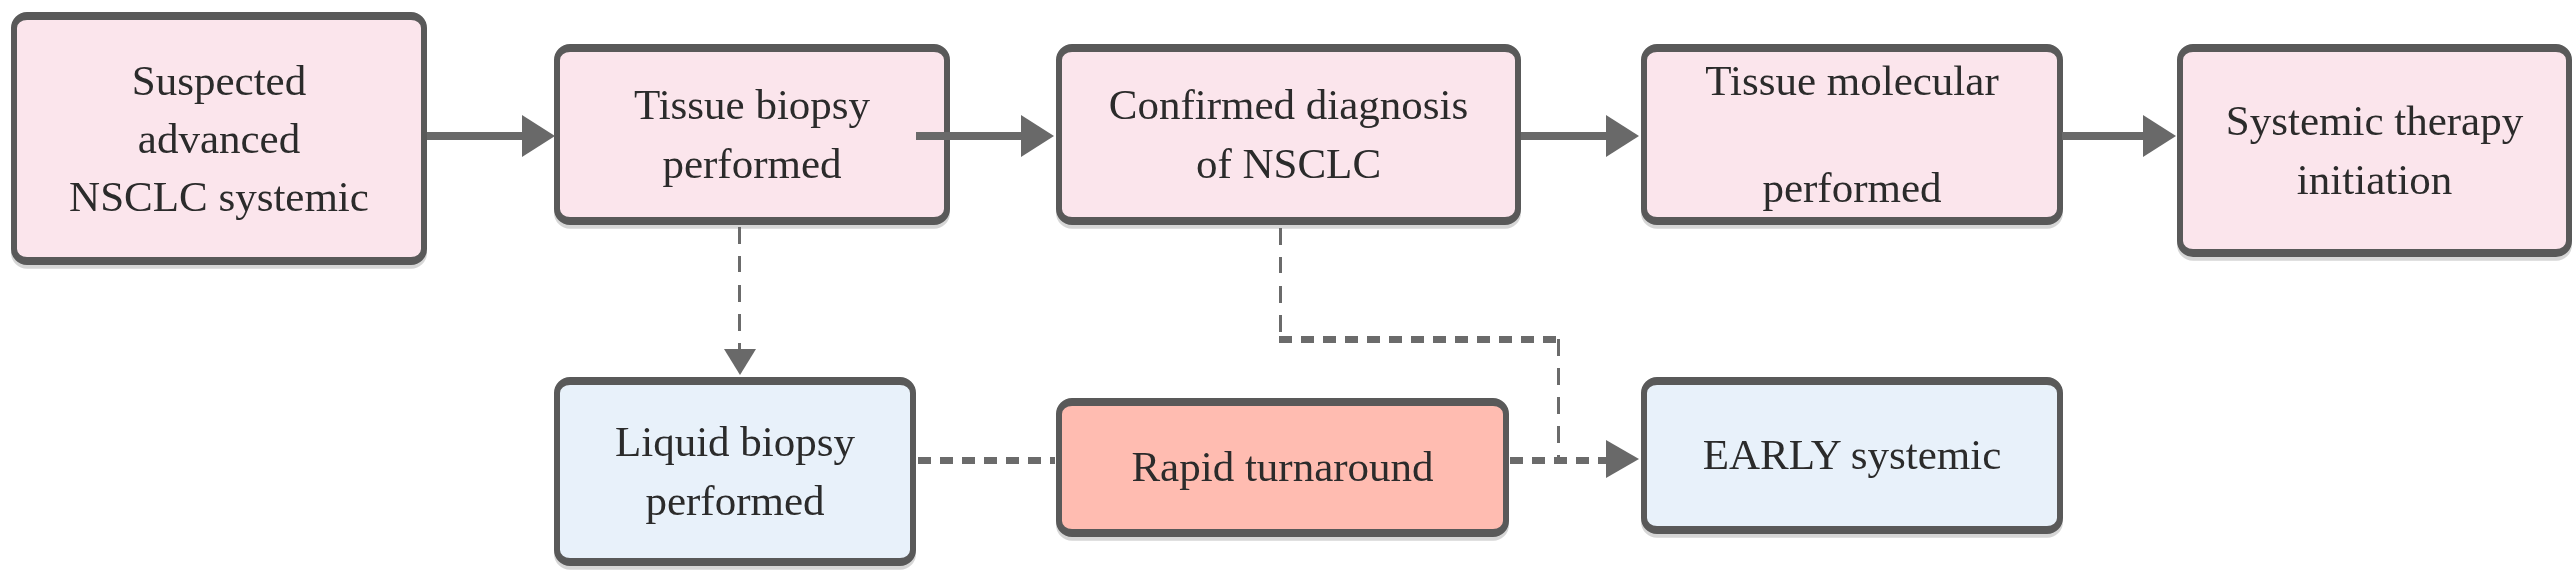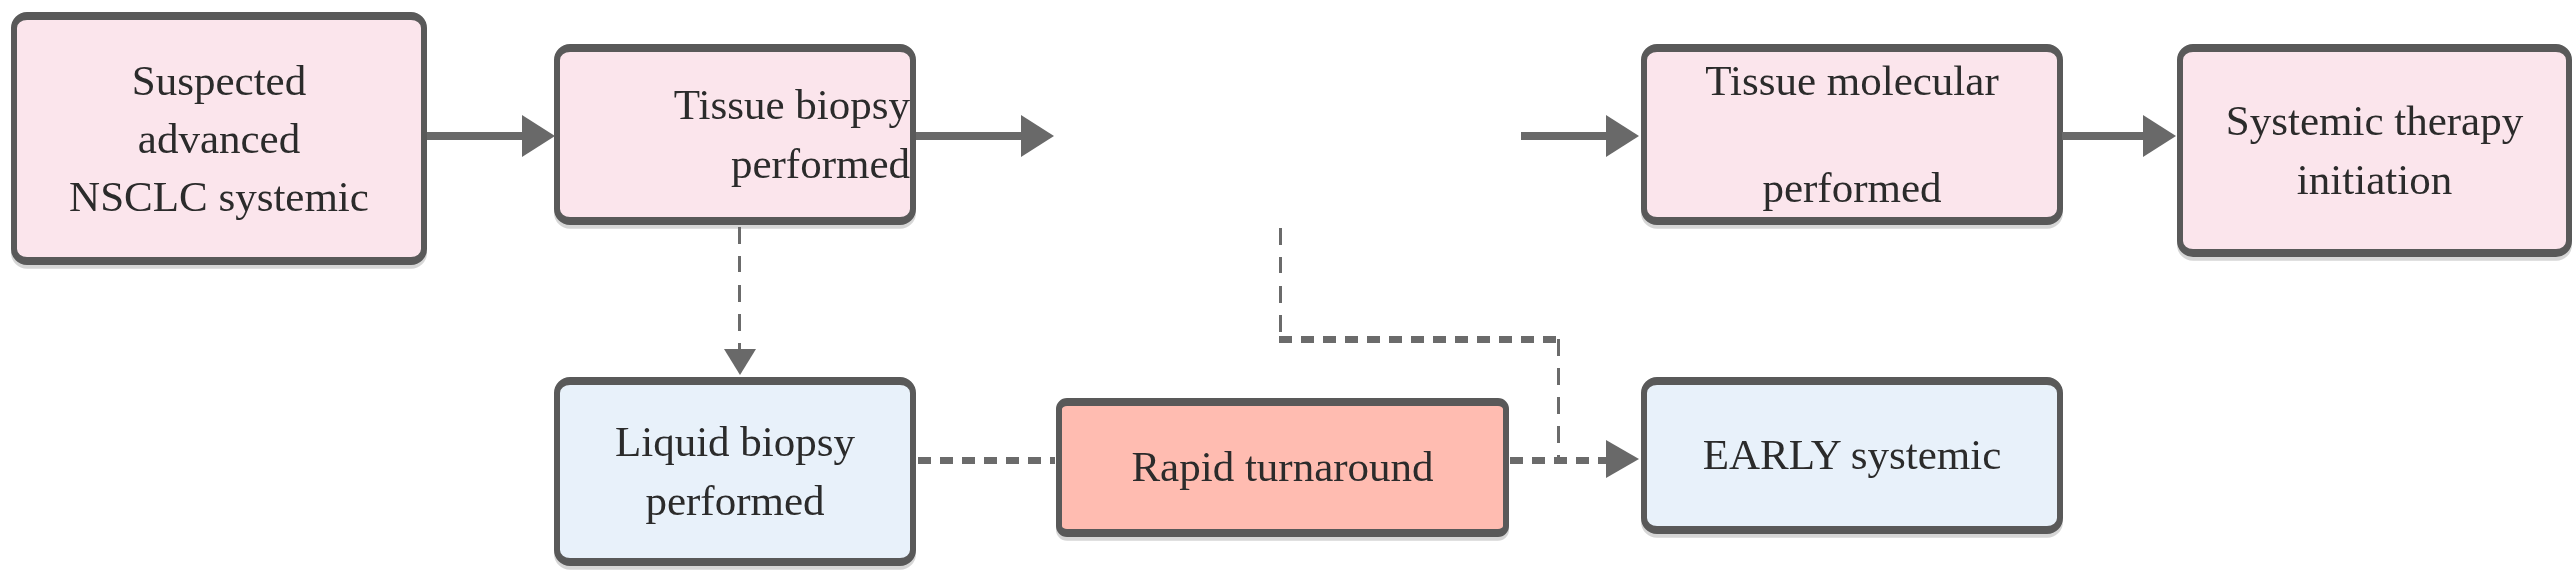--- a/index.html
+++ b/index.html
@@ -23,21 +23,21 @@
     flex-direction: column;
     align-items: center;
     justify-content: center;
     text-align: center;
     font-size: 43px;
     line-height: 1.35;
     box-shadow: 0 3.7px 0 rgba(90,90,90,0.25);
   }
   .pink   { background: #fbe5ec; }
   .blue   { background: #e8f1fa; }
-  .salmon { background: #ffbcb1; border-radius: 11px; }
+  .salmon { background: #ffbcb1; }
   .line { white-space: nowrap; }
 
   .shaft-h {
     position: absolute;
     height: 8px;
     background: #696969;
   }
   .head-right {
     position: absolute;
     width: 0; height: 0;
@@ -67,25 +67,29 @@
 <body>
 
 <div id="canvas">
 
   <div class="node pink" style="left:11px; top:12.2px; width:416px; height:253px;">
     <div class="line">Suspected</div>
     <div class="line">advanced</div>
     <div class="line">NSCLC systemic</div>
   </div>
 
-  <div class="node pink" style="left:554px; top:44px; width:362px; height:181px;align-items:flex-end;">
+  <div class="node pink" style="left:554px; top:44px; width:396px; height:181px;">
     <div class="line">Tissue biopsy</div>
     <div class="line">performed</div>
   </div>
 
+  <div class="node pink" style="left:1056px; top:44px; width:465px; height:181px;">
+    <div class="line">Confirmed diagnosis</div>
+    <div class="line">of NSCLC</div>
+  </div>
 
   <div class="node pink" style="left:1641px; top:44px; width:422px; height:181px;justify-content:space-between;">
     <div class="line">Tissue molecular</div>
     <div class="line">performed</div>
   </div>
 
   <div class="node pink" style="left:2177px; top:44px; width:395px; height:213px;">
     <div class="line">Systemic therapy</div>
     <div class="line">initiation</div>
   </div>

